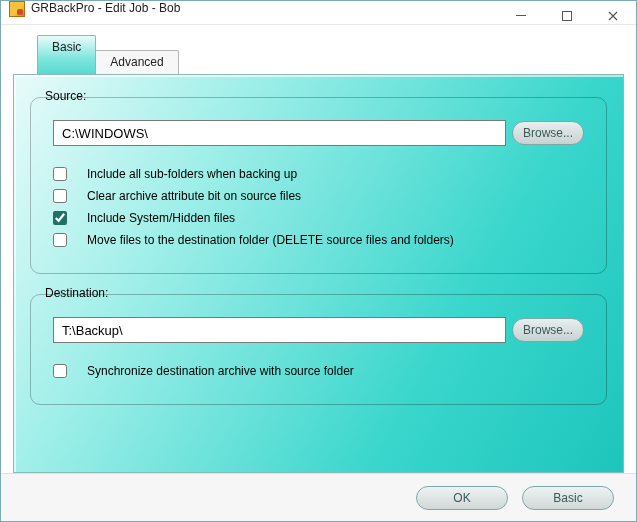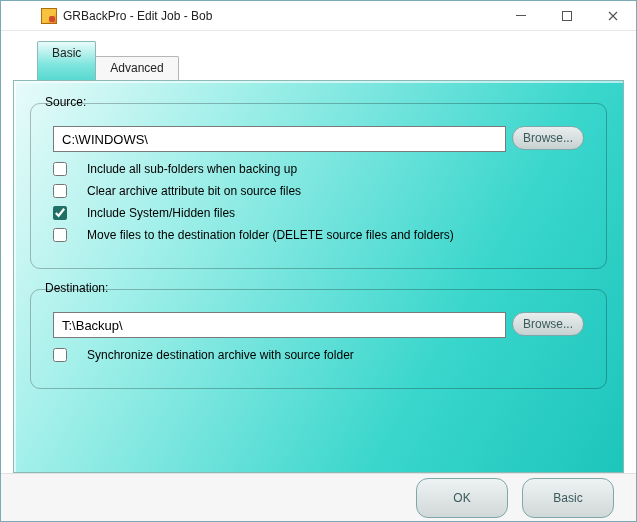--- a/index.html
+++ b/index.html
@@ -13,26 +13,25 @@
   .window {
     width: 637px;
     height: 522px;
     border: 1px solid #7aaab5;
     display: flex;
     flex-direction: column;
     box-shadow: 0 0 0 0 rgba(0,0,0,0);
   }
   
   .titlebar {
-    height: 30px;
-    background: #fff;
-    display: flex;
-    align-items: center;
+    height: 24px;
+    background: #fff;
+    display: flex;
+    align-items: flex-start;
     border-bottom: 1px solid #e8e8e8;
-    padding-left: 32px;
   }
   .titlebar .app-icon {
     width: 16px; height: 16px;
     margin: 0 6px 0 8px;
     background: linear-gradient(135deg,#f7c23c 0%, #f7c23c 60%, #e07a1a 100%);
     border: 1px solid #b36b12;
     position: relative;
   }
   .titlebar .app-icon::after{
     content:"";
@@ -114,22 +113,23 @@
   .group .legend {
     position: absolute;
     top: -9px;
     left: 10px;
     padding: 0 4px;
     font-size: 12px;
   }
 
   .row {
     display: flex;
+    align-items: center;
     gap: 6px;
-    margin-bottom: 10px;
+    margin-bottom: 21px;
   }
   .path-input {
     flex: 1;
     height: 26px;
     background: #fff;
     border: 1px solid #7a7a7a;
     padding: 0 8px;
     font-size: 13px;
   }
   .browse-btn {
@@ -185,21 +185,21 @@
     height: 48px;
     display:flex;
     align-items:center;
     justify-content:flex-end;
     gap: 14px;
     padding: 0 22px;
     border-top: 1px solid #e0e0e0;
     background:#f6f6f6;
   }
   .dlg-btn {
-    width: 92px; height: 40px;
+    width: 92px; height: 24px;
     border: 1px solid #7ea7a9;
     border-radius: 12px;
     background: linear-gradient(180deg,#eef2f2,#d1d8d8);
     color:#3a5a5c;
     font-size:12px;
     display:flex;align-items:center;justify-content:center;
     cursor: default;
   }
 </style>
 </head>

